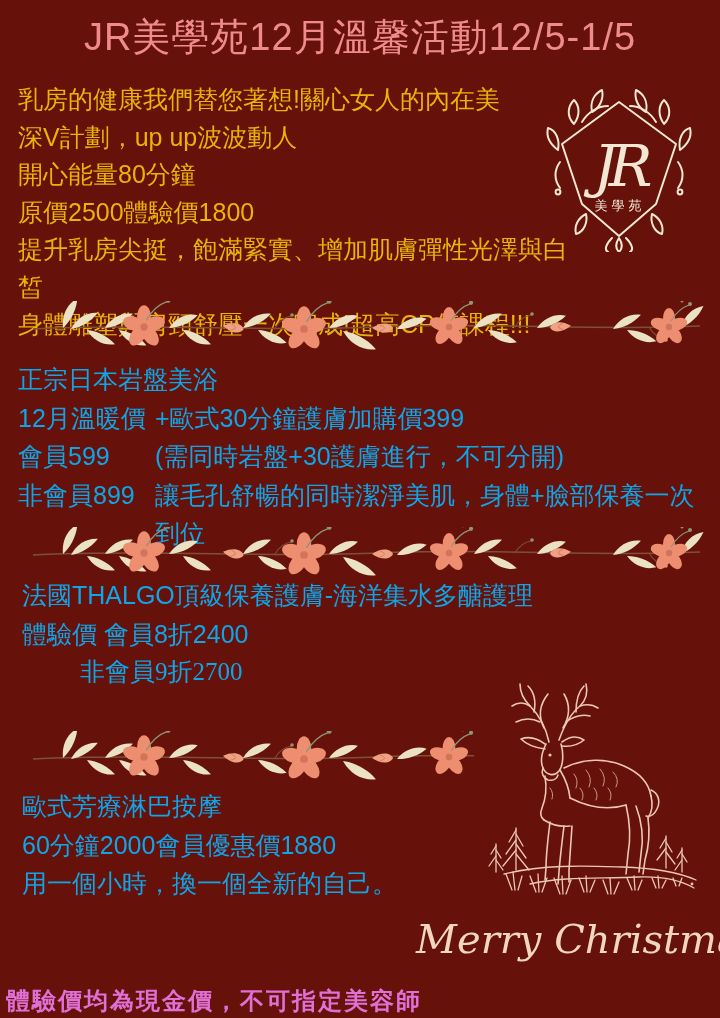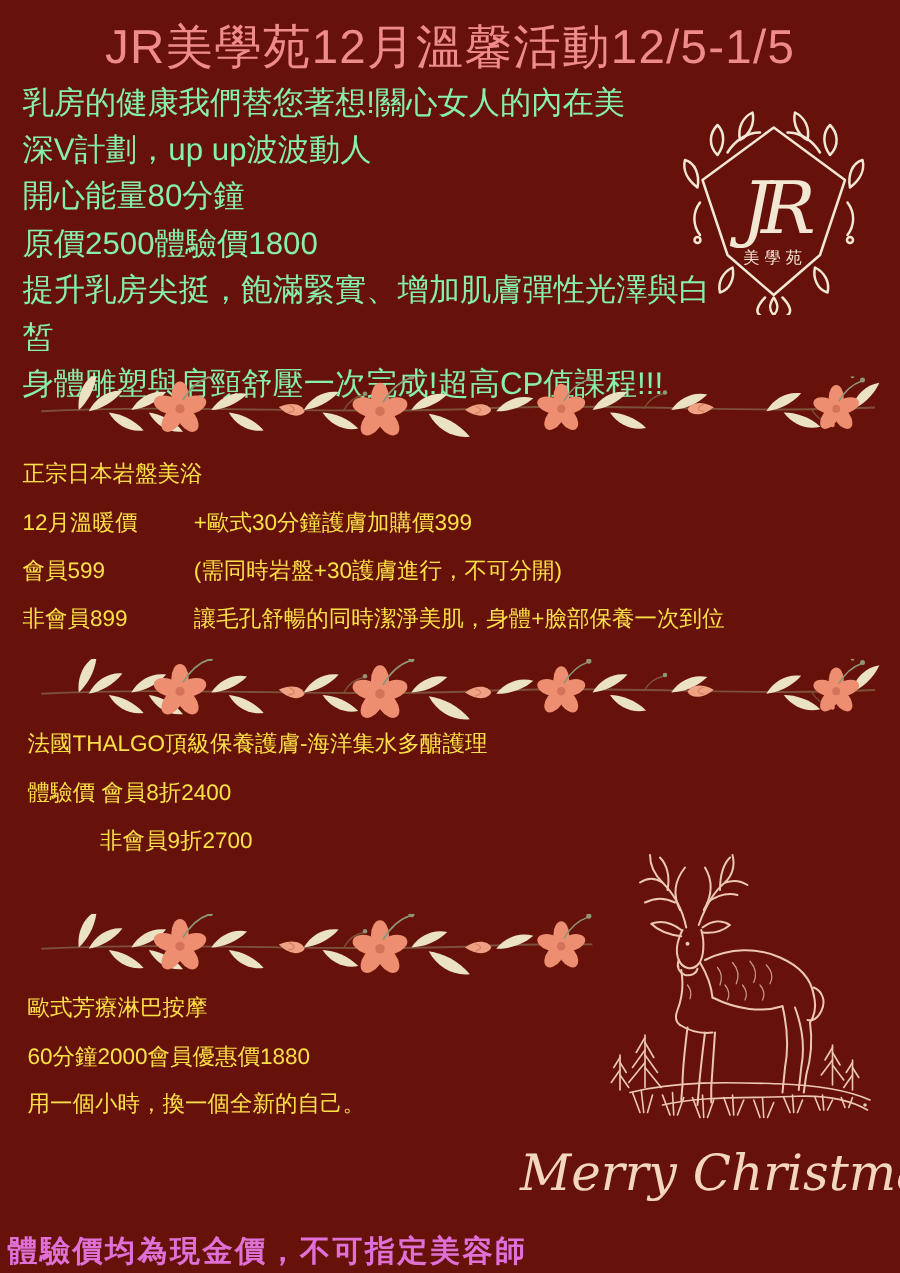--- a/index.html
+++ b/index.html
@@ -6,37 +6,37 @@
   .poster{
     position:relative;width:720px;height:1018px;overflow:hidden;
     background:#66120a;
     font-family:"Liberation Sans",sans-serif;
   }
   .title{
     position:absolute;top:12px;left:0;width:720px;text-align:center;
     font-size:38px;font-weight:400;color:#f08b8b;letter-spacing:1px;
   }
   .intro{
-    position:absolute;top:64px;left:18px;width:560px;
-    color:#86efac;font-size:25px;line-height:37.5px;font-weight:500;
+    position:absolute;top:81px;left:18px;width:560px;
+    color:#eab308;font-size:25px;line-height:37.5px;font-weight:500;
   }
   .logo{position:absolute;left:534px;top:84px;width:170px;height:168px;}
   .divider{position:absolute;left:26px;height:52px;overflow:hidden;}
   .divider svg{display:block;}
   #divider-1{top:301px;width:682px;}
   #divider-2{top:527px;width:682px;}
   #divider-3{top:731px;width:448px;}
   .section{
-    position:absolute;color:#fde047;font-size:18px;line-height:38.6px;font-weight:500;
+    position:absolute;color:#0ea5e9;font-size:25px;line-height:38.6px;font-weight:500;
   }
   #sec-stone{top:360px;left:18px;width:700px;}
   #sec-stone .row{display:flex;}
   #sec-stone .lbl{width:137px;flex:none;}
   #sec-thalgo{top:576px;left:22px;width:690px;}
-  #sec-thalgo .indent{margin-left:58px;}
+  #sec-thalgo .indent{margin-left:58px;font-family:Liberation Serif, serif;}
   #sec-massage{top:787px;left:22px;width:480px;}
   .deer{position:absolute;left:452px;top:676px;width:250px;height:235px;}
   .greeting{
     position:absolute;left:416px;top:916px;width:300px;text-align:center;
     font-family:"DejaVu Serif",serif;font-style:italic;
     font-size:40px;color:#f2d6be;white-space:nowrap;
   }
   .footer-note{
     position:absolute;left:6px;top:985px;
     font-family:Liberation Sans, sans-serif;font-weight:700;

